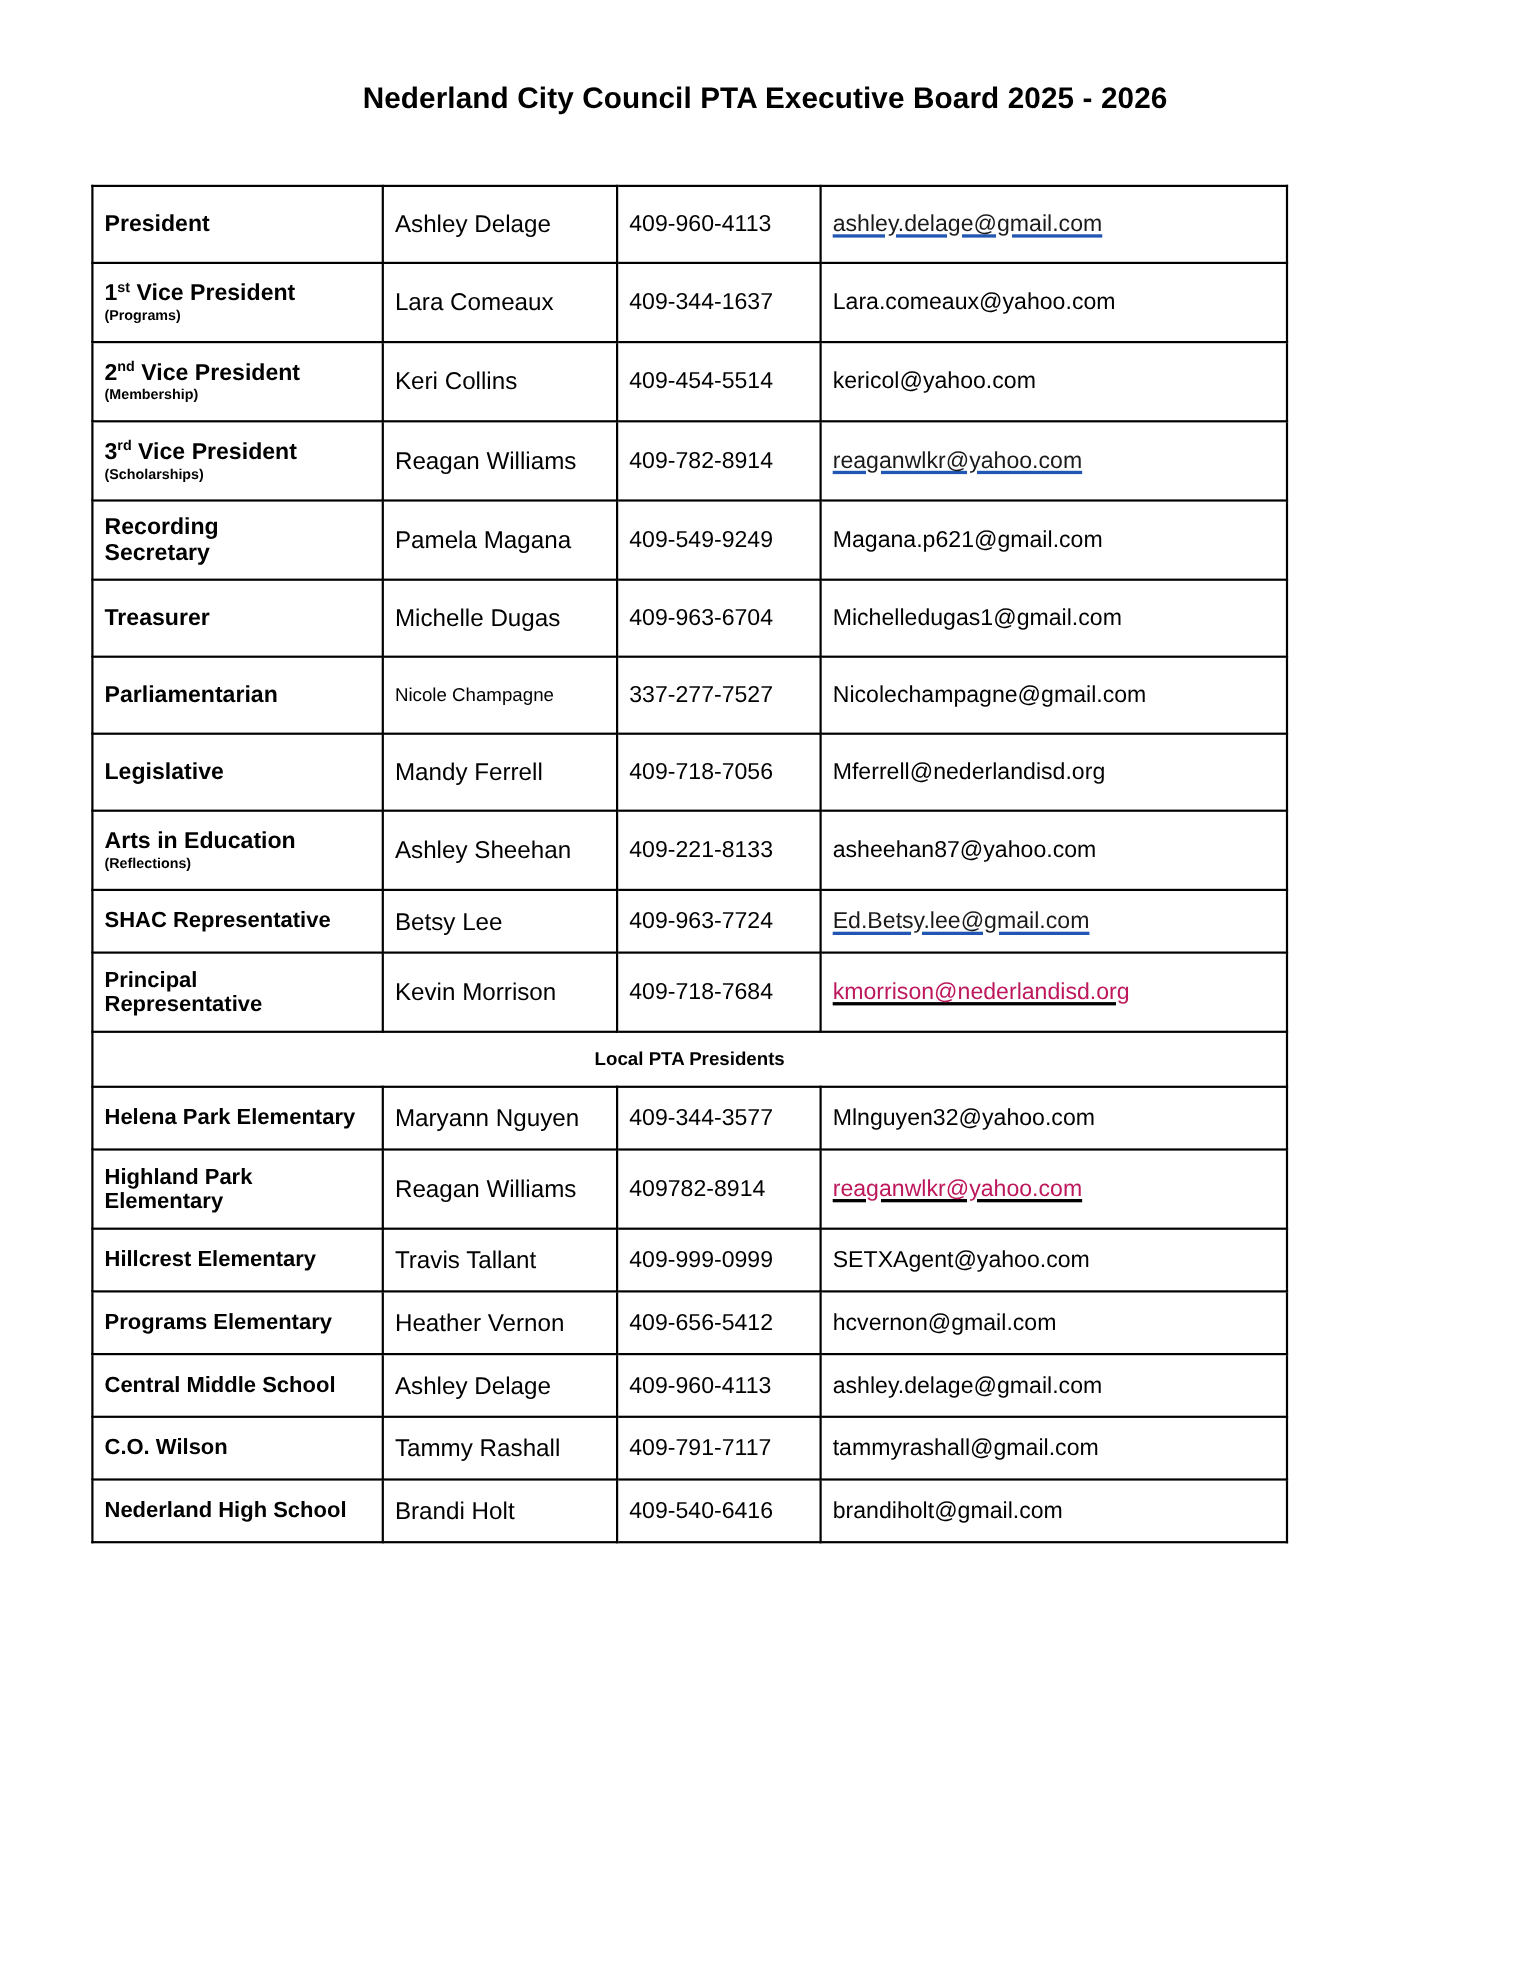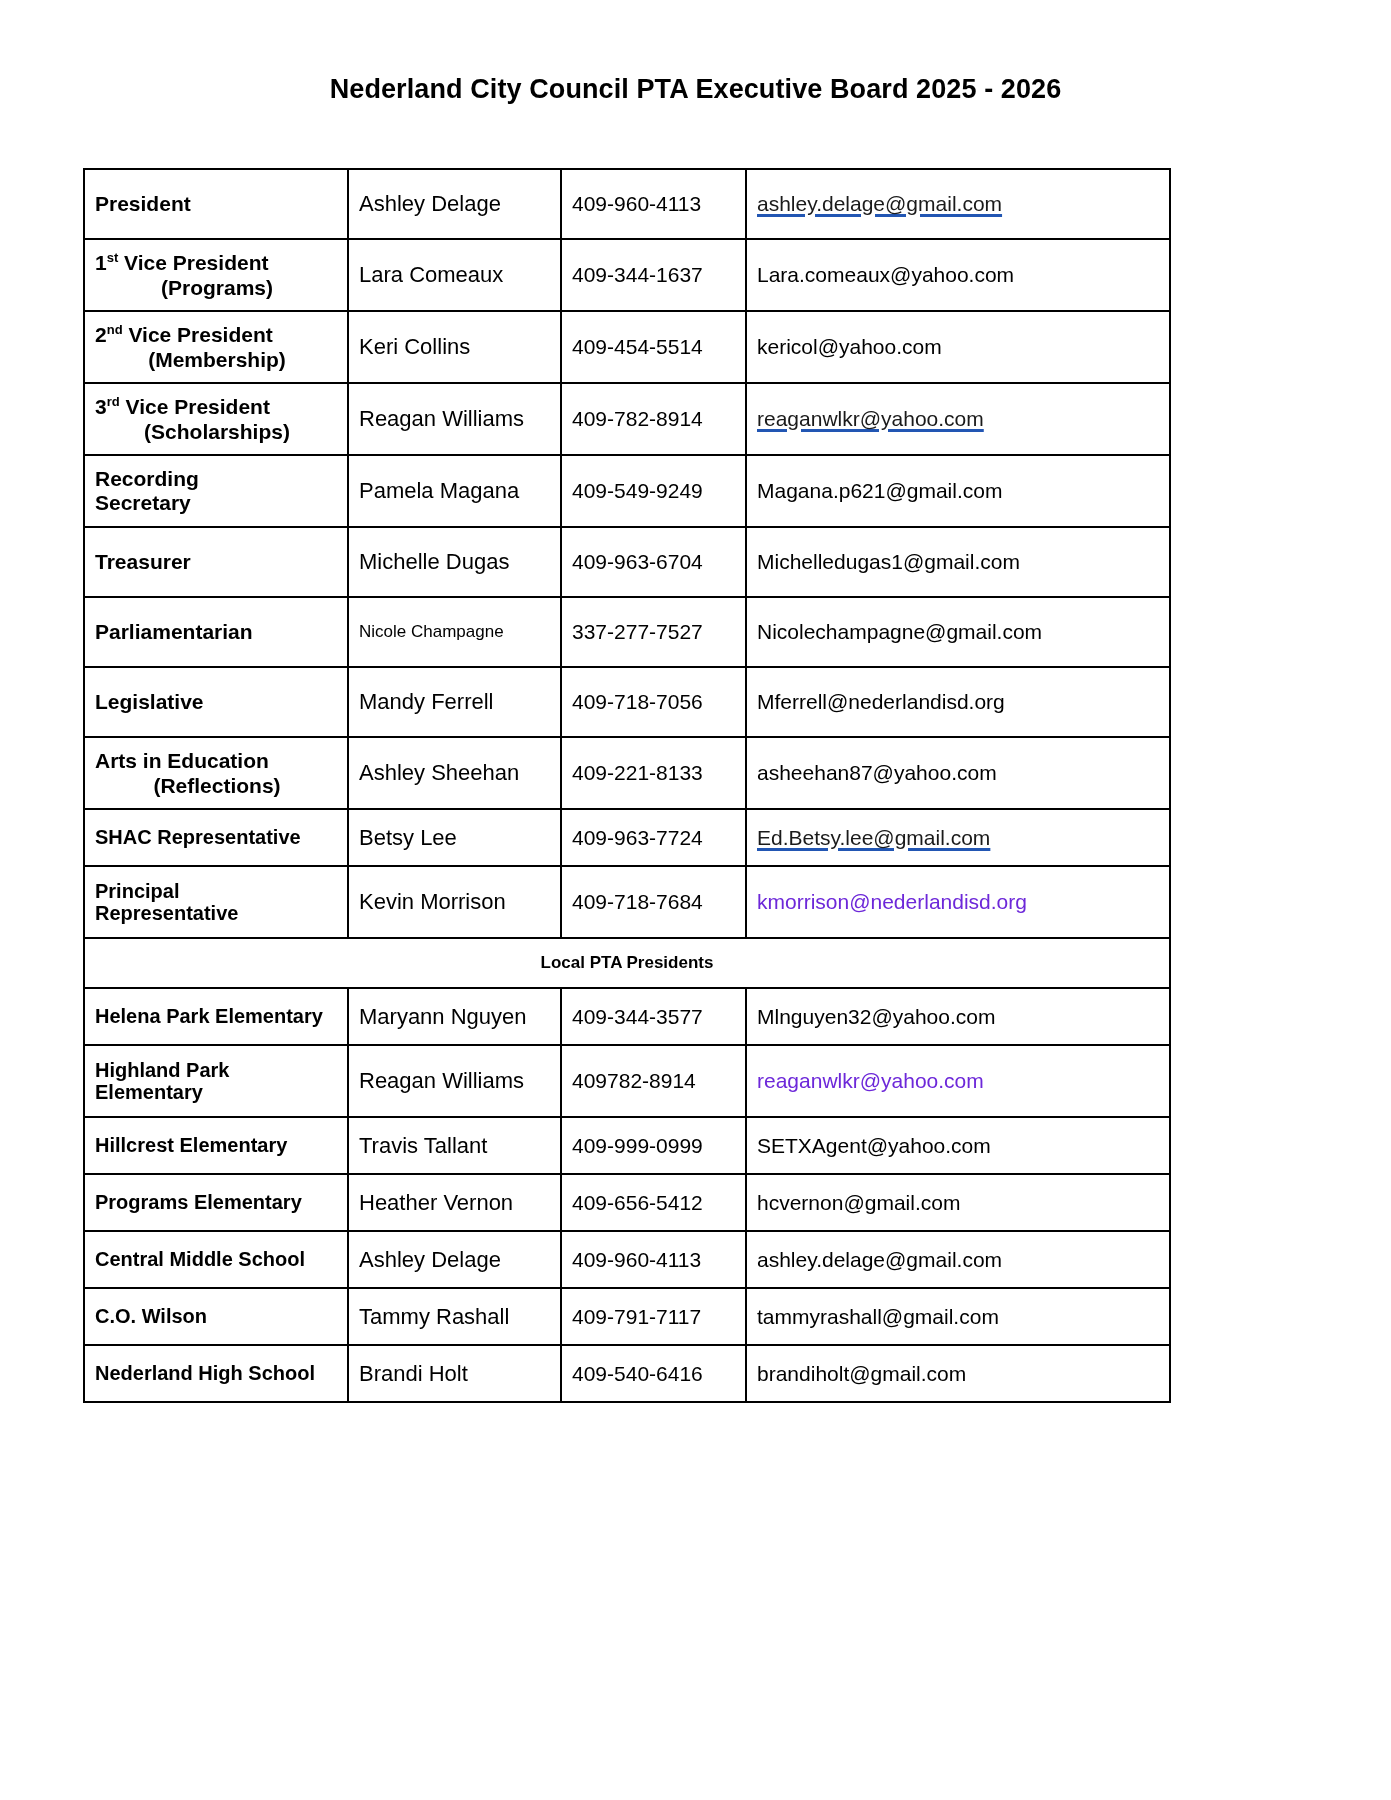--- a/index.html
+++ b/index.html
@@ -52,25 +52,24 @@
     white-space: nowrap;
   }
   .role {
     font-weight: bold;
     font-size: 21px;
     line-height: 1.12;
     padding-left: 10px !important;
   }
   .role .sub {
     display: block;
-    font-size: 21px;
+    font-size: 13px;
     font-weight: bold;
     line-height: 1.12;
     margin-top: 1px;
-    text-align: center;
   }
   .role sup {
     font-size: 0.62em;
     vertical-align: super;
     line-height: 0;
   }
   .role.smaller {
     font-size: 20px;
   }
   .name {
@@ -88,21 +87,22 @@
     padding-left: 10px !important;
   }
   .email .link-blue {
     color: #1a1a1a;
     text-decoration: underline;
     text-decoration-color: #2256b3;
     text-decoration-thickness: 3px;
     text-underline-offset: 3px;
   }
   .email .link-black {
-    color: #6d28d9;
+    color: #be185d;
+    text-decoration: underline;
     text-decoration-color: #000000;
     text-decoration-thickness: 3px;
     text-underline-offset: 3px;
   }
   .section-head td {
     text-align: center;
     font-weight: bold;
     font-size: 17px;
     padding: 14px 0;
   }

